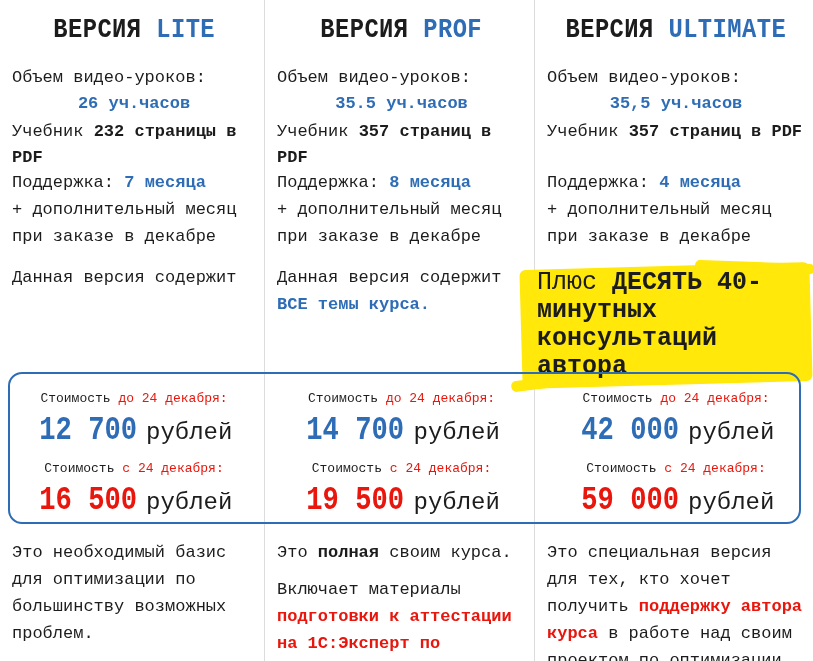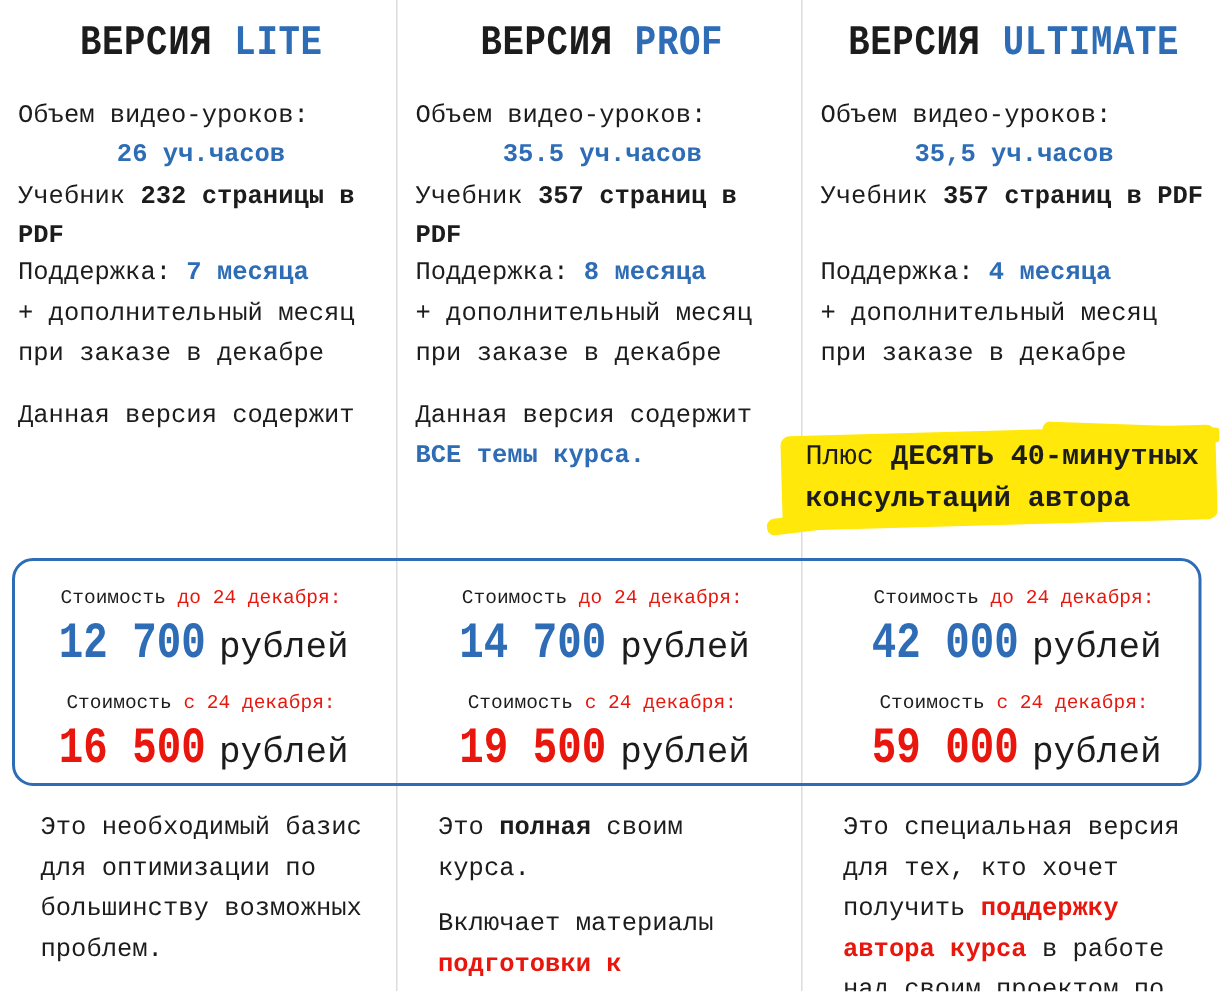--- a/index.html
+++ b/index.html
@@ -33,29 +33,29 @@
   .s-pricing{height:154px; text-align:center; padding-top:15px;}
   .pline{font-size:13px; line-height:24px;}
   .pline .red-lbl{color:var(--red);}
   .pval{height:40px; display:flex; align-items:baseline; justify-content:center; margin-bottom:6px;text-align:right;}
   .big{display:inline-block; transform:scaleX(0.8); transform-origin:center 70%;
        font-size:34px; font-weight:700; margin:0 -9px; white-space:nowrap;}
   .big.blue{color:var(--blue);}
   .big.red{color:var(--red);}
   .unit{font-size:24px; margin-left:6px;}
   .s-desc{padding-top:13px; line-height:27px;}
-  .s-desc p{margin:0 0 10px 15px;}
+  .s-desc p{margin:0 0 10px 0;}
   .price-box{
     position:absolute; left:8px; top:372px; width:793px; height:152px;
     border:2.5px solid var(--blue); border-radius:14px;
     box-sizing:border-box; pointer-events:none;
   }
   .bonus{
-    position:relative; margin:23px -6px 0 -26px; padding:3px 4px 4px 16px;
-    font-size:19px; line-height:28px; z-index:0;
+    position:relative; margin:2px -6px 0 -26px; padding:3px 4px 4px 16px;
+    font-size:25px; line-height:28px; z-index:0;
   }
   .bonus::before{
     content:""; position:absolute; inset:0; background:var(--yellow);
     transform:rotate(-1.6deg); border-radius:6px; z-index:-1;
   }
   .bonus::after{
     content:""; position:absolute; left:-10px; bottom:-2px; width:90px; height:11px;
     background:var(--yellow); transform:rotate(-7deg); border-radius:5px; z-index:-1;
   }
   .bonus .tail{

